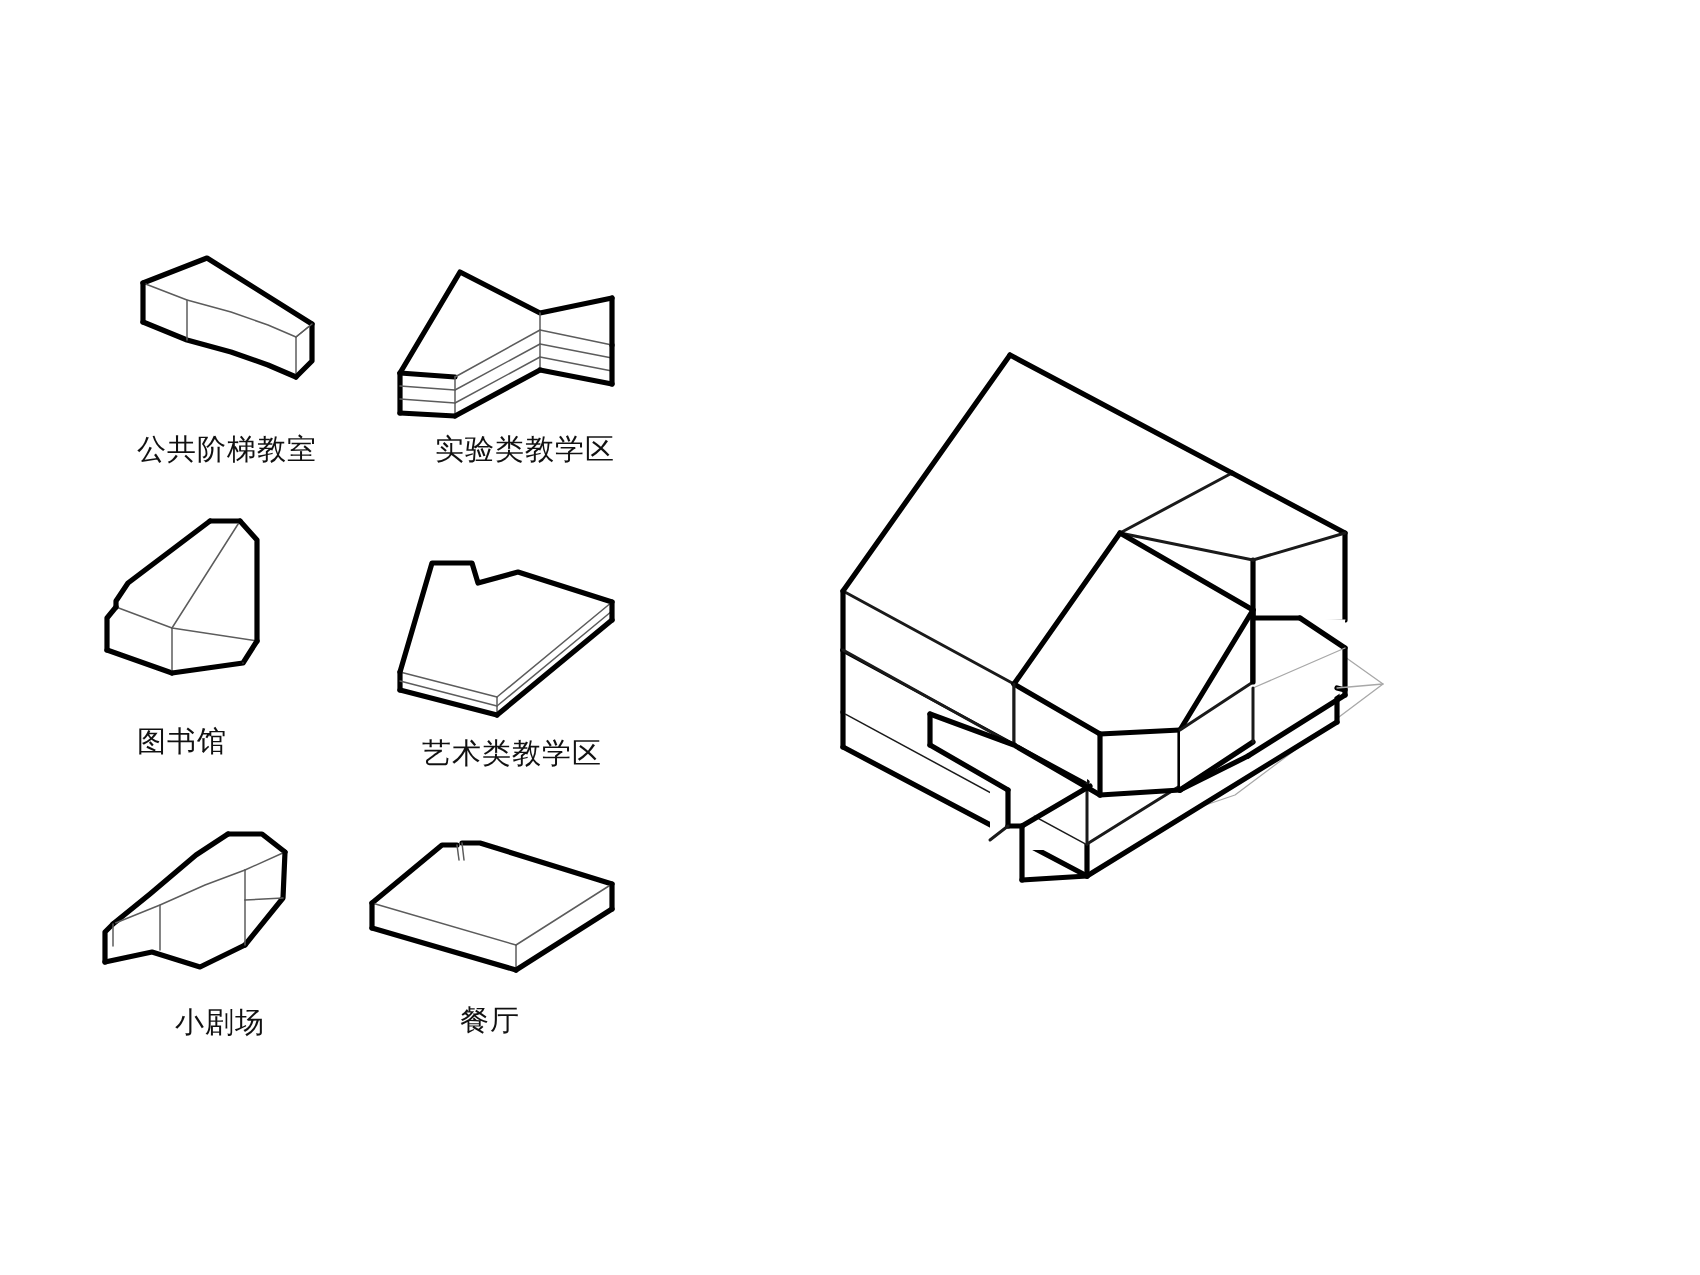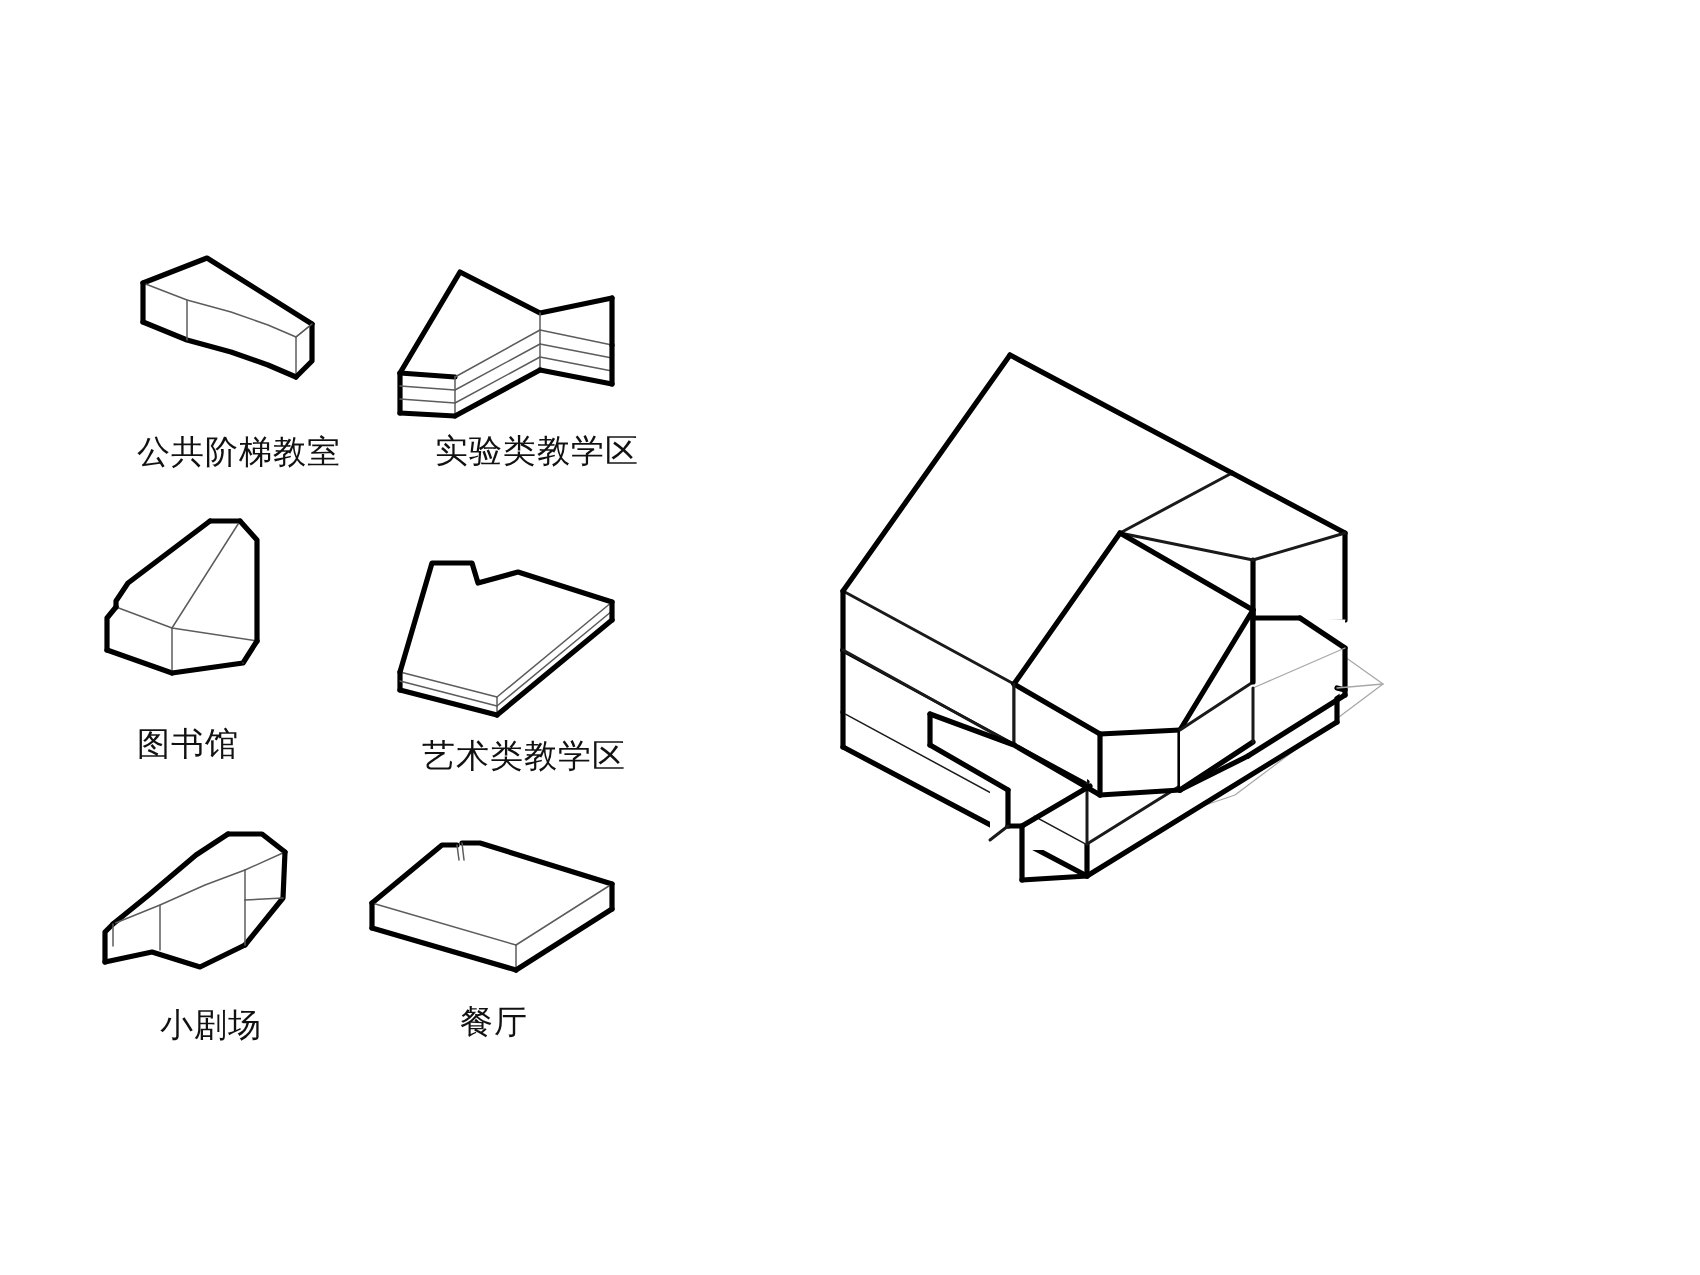--- a/index.html
+++ b/index.html
@@ -54,21 +54,21 @@
     stroke: #a8a8a8;
     stroke-width: 1.3;
     stroke-linejoin: round;
     stroke-linecap: round;
   }
   .face {
     fill: #ffffff;
   }
   .label {
     position: absolute;
-    font-size: 33px;
+    font-size: 29px;
     line-height: 1;
     color: #111111;
     white-space: nowrap;
     letter-spacing: 1px;
     font-family: "DejaVu Sans", "Liberation Sans", sans-serif;
   }
   .legend-cell { position: absolute; }
 </style>
 </head>
 <body>
@@ -311,20 +311,20 @@
 
   <div class="legend-cell">
     <span class="label" style="left:137px; top:727px;">图书馆</span>
   </div>
 
   <div class="legend-cell">
     <span class="label" style="left:422px; top:727px;margin-top:12px;">艺术类教学区</span>
   </div>
 
   <div class="legend-cell">
-    <span class="label" style="left:160px; top:1008px;">小剧场</span>
+    <span class="label" style="left:175px; top:1008px;">小剧场</span>
   </div>
 
   <div class="legend-cell">
     <span class="label" style="left:460px; top:1008px;font-family:Liberation Mono, monospace;">餐厅</span>
   </div>
 
 </div>
 
 </body></html>

